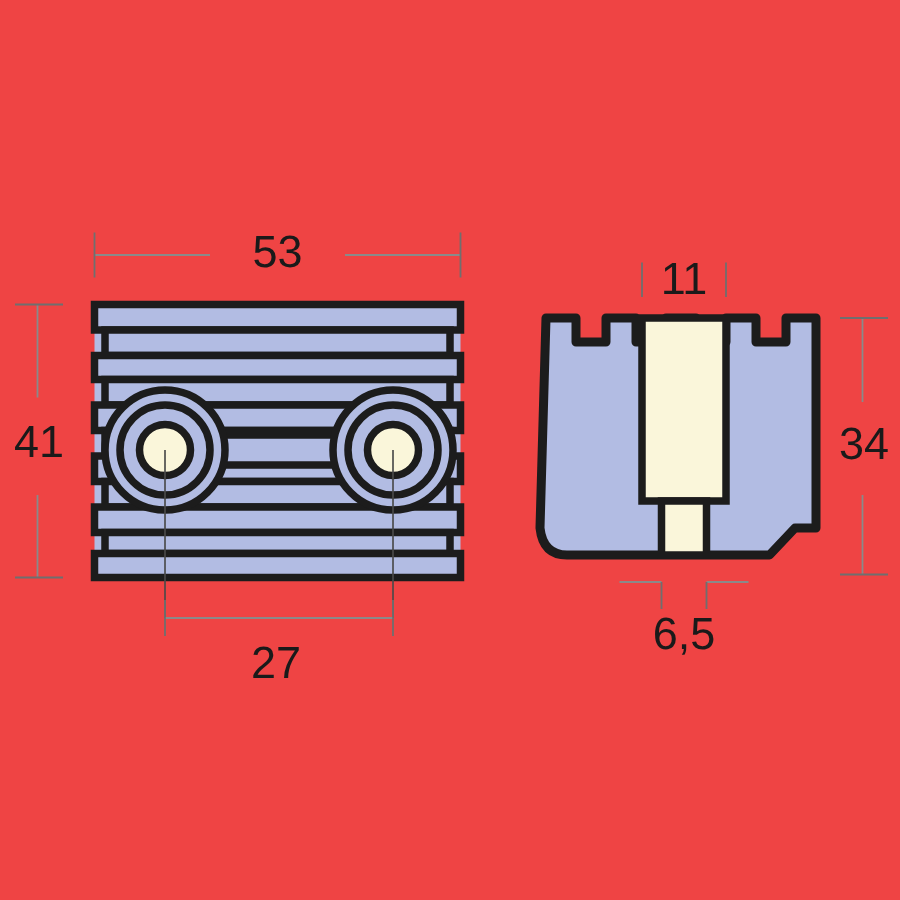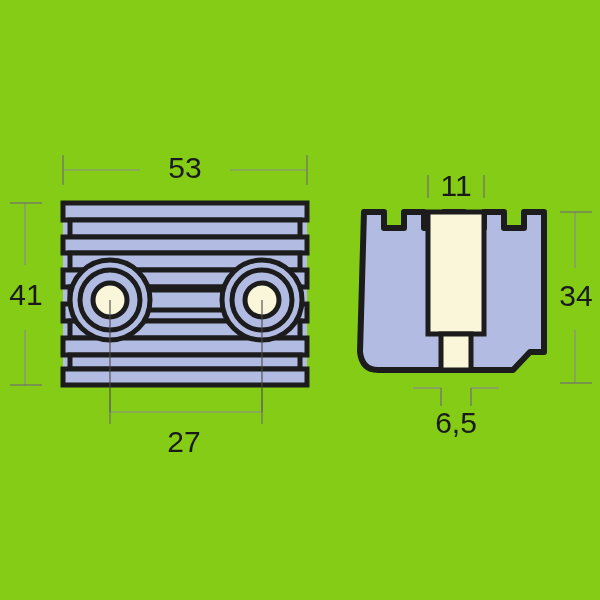--- a/index.html
+++ b/index.html
@@ -10,21 +10,21 @@
   body {
     width: 600px;
     height: 600px;
     font-family: "Liberation Sans", sans-serif;
     overflow: hidden;
   }
   #drawing-root {
     position: relative;
     width: 600px;
     height: 600px;
-    background: #84cc16;
+    background: #ef4444;
   }
   svg#tech-drawing {
     display: block;
     width: 600px;
     height: 600px;
   }
   .dim-text {
     font-family: "Liberation Sans", sans-serif;
     font-size: 30px;
     fill: #1a1a1a;

